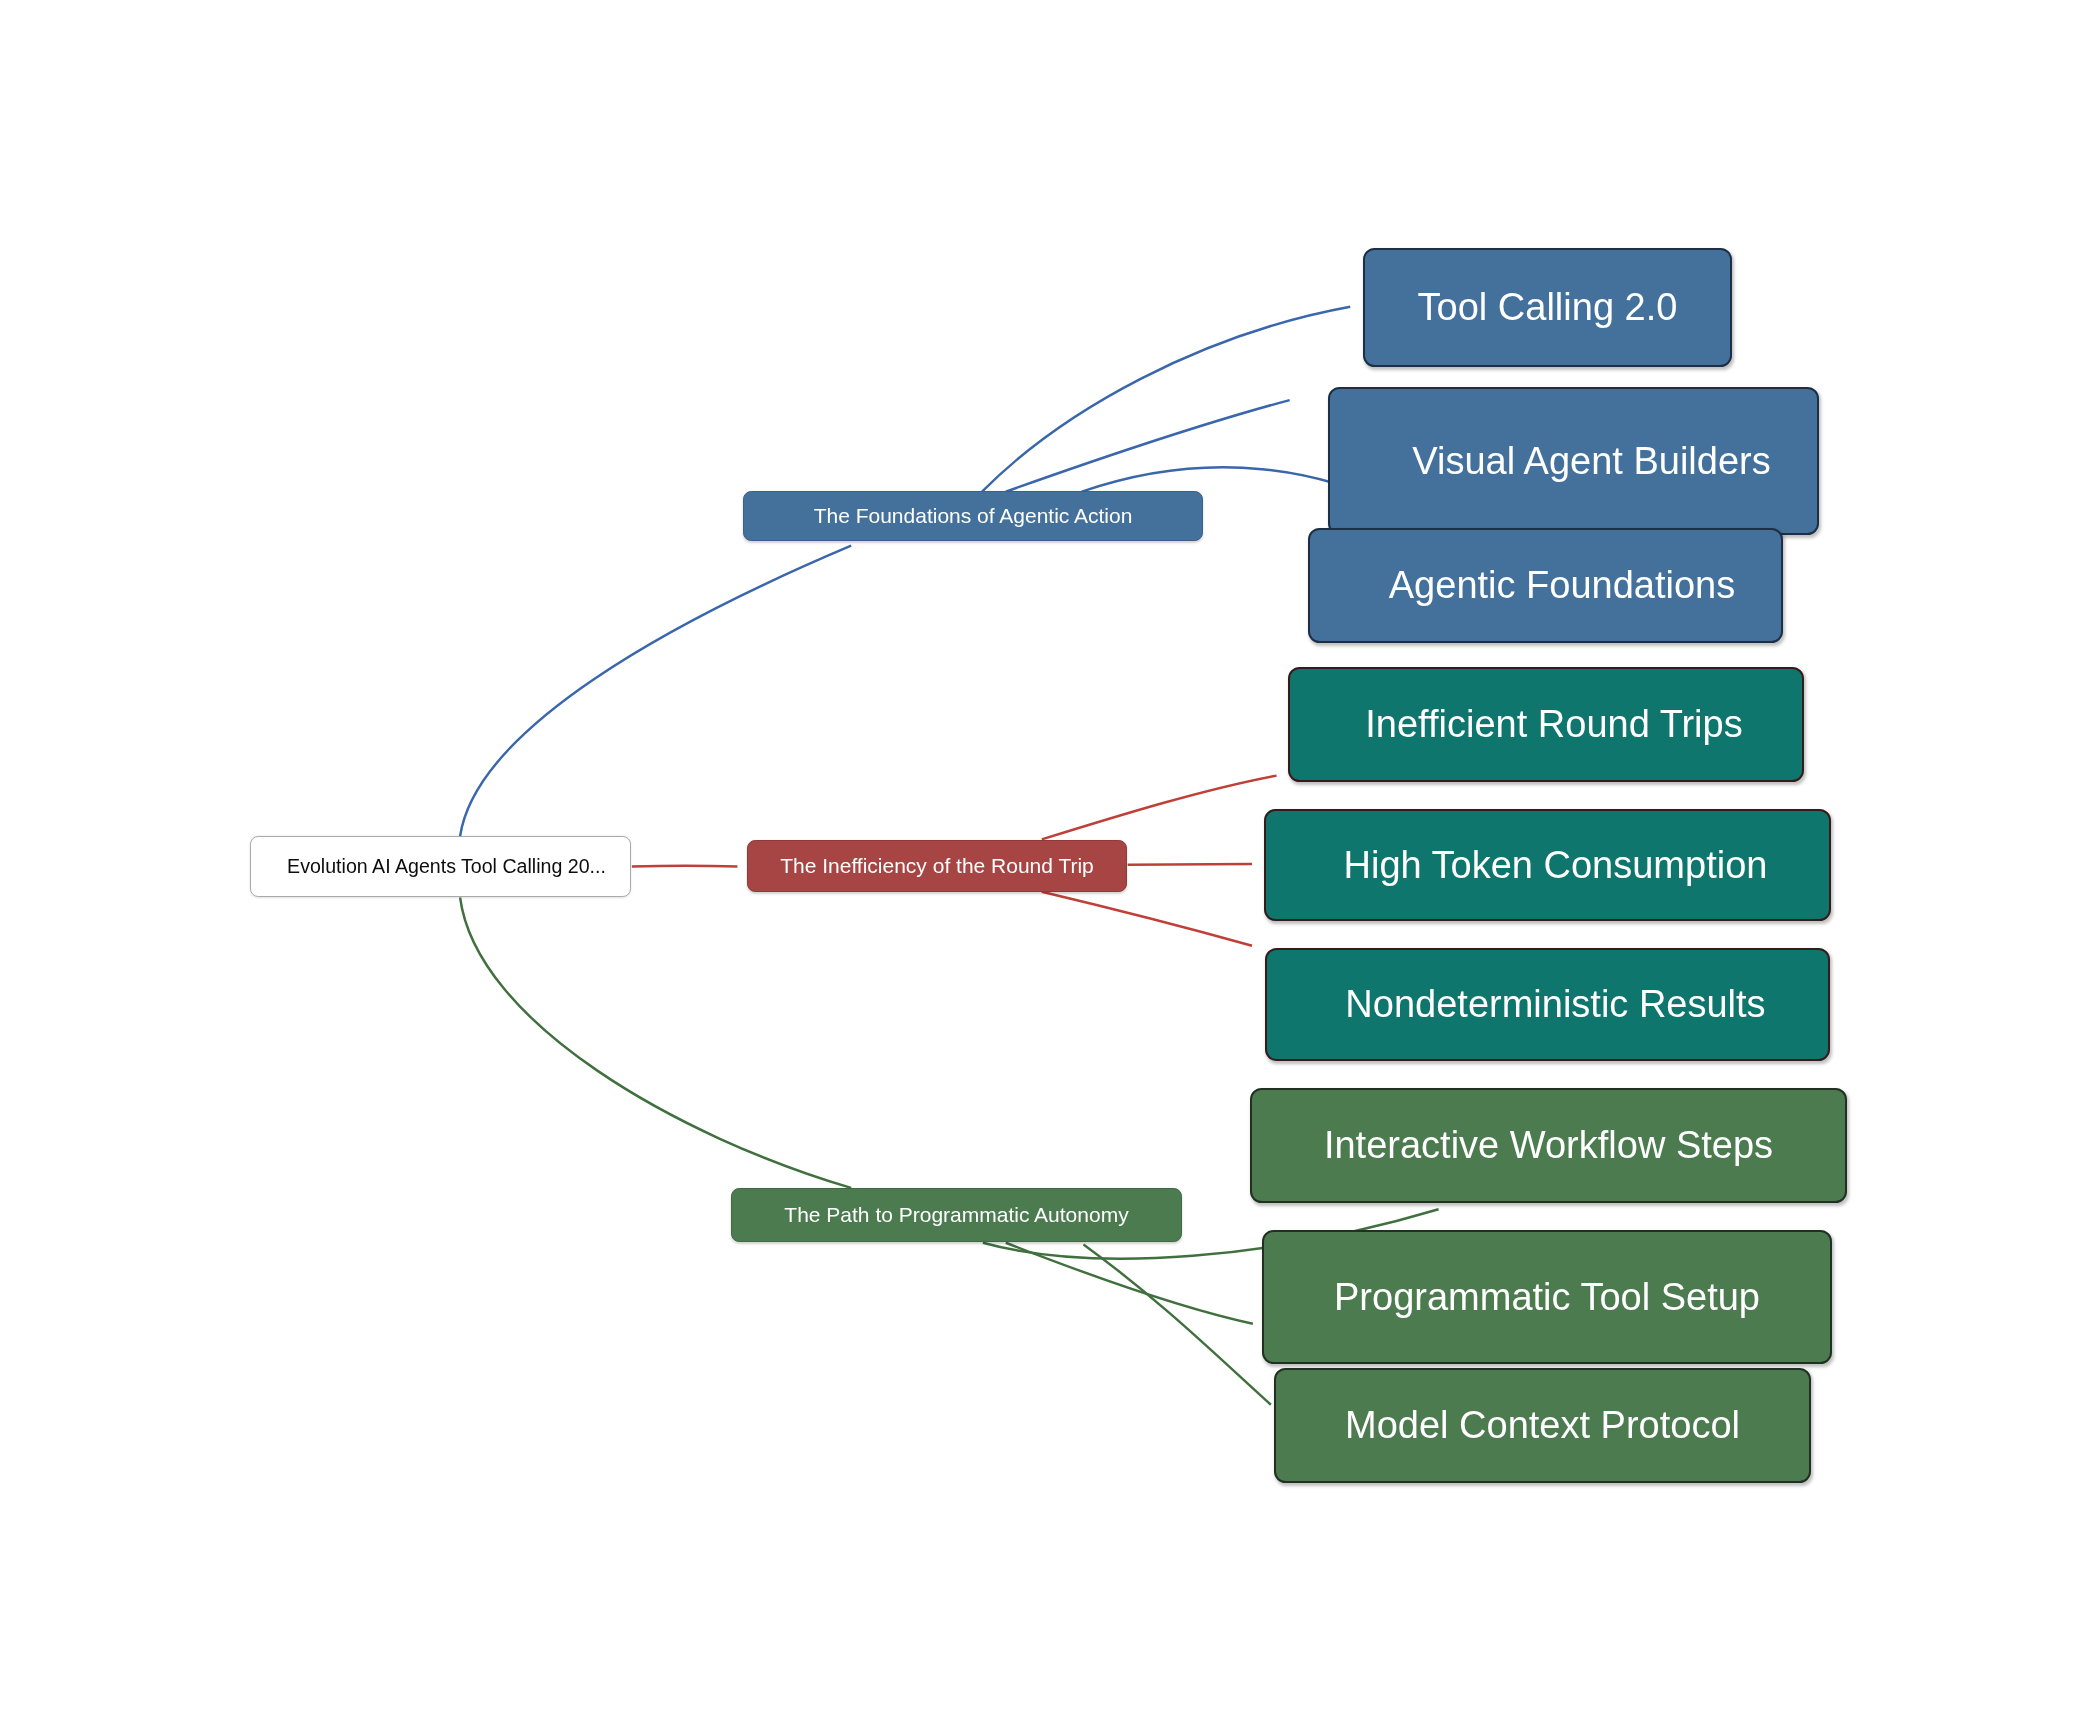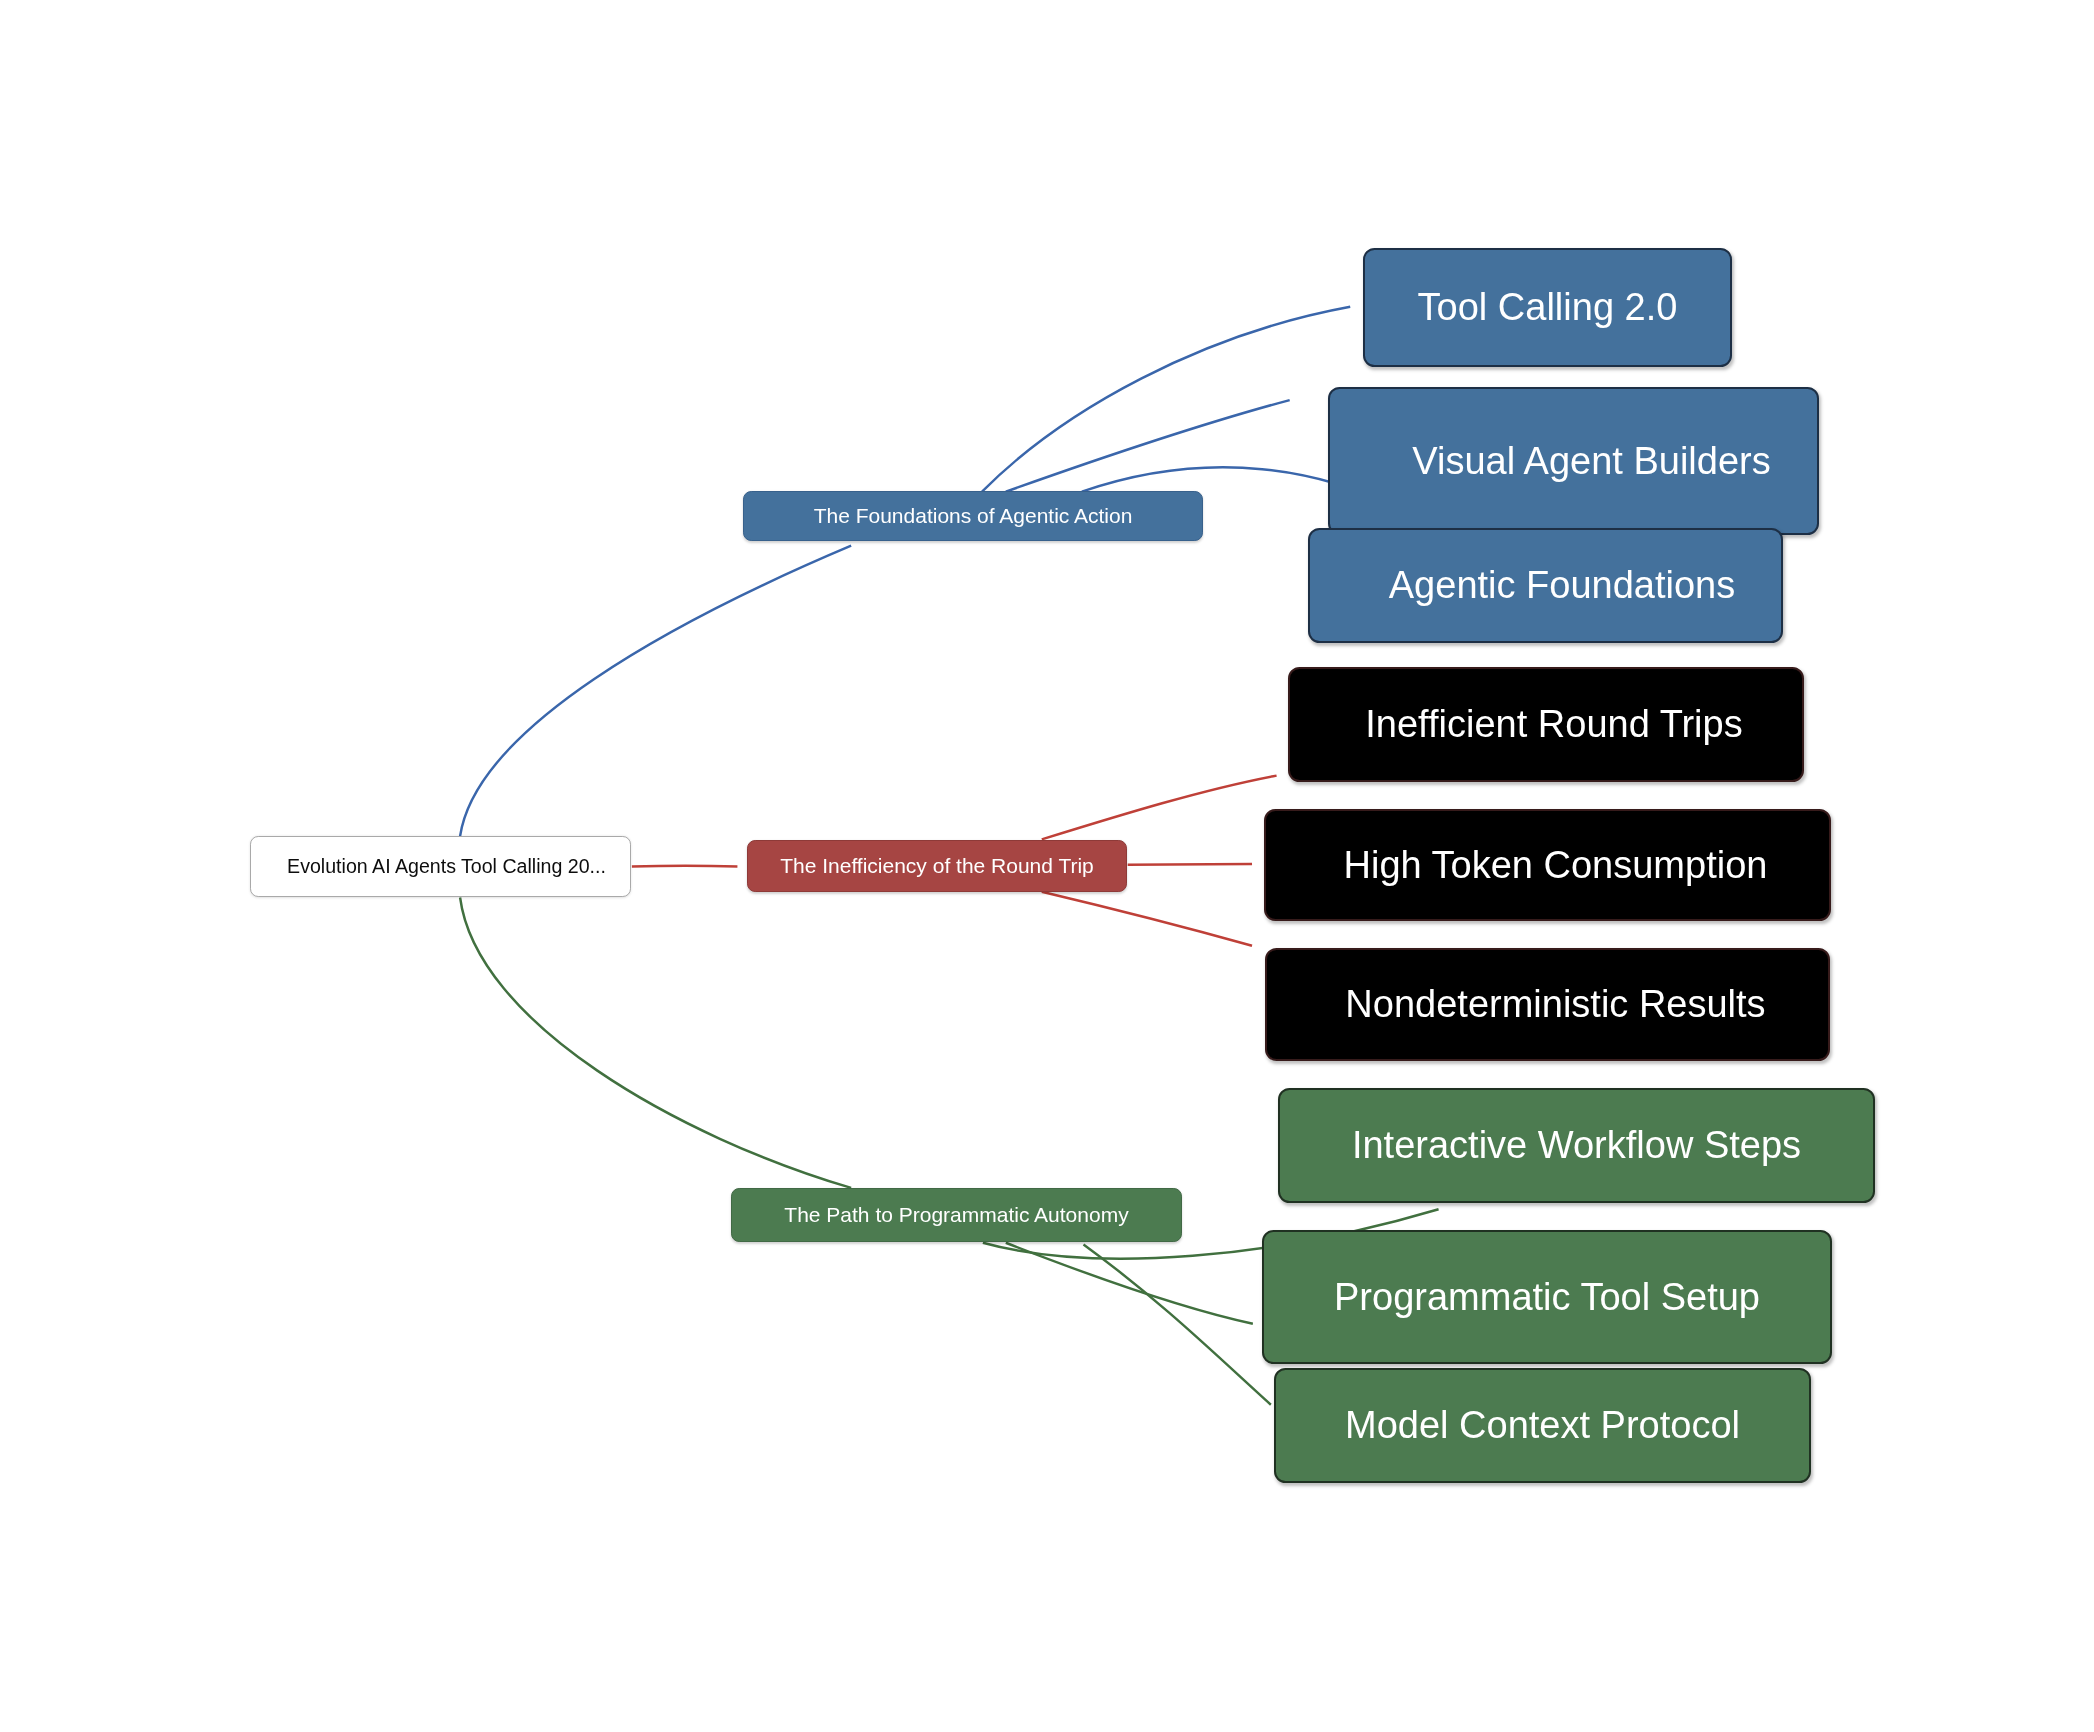--- a/index.html
+++ b/index.html
@@ -51,21 +51,21 @@
   .branch.red{background:#A64543;border:1.6px solid #8E3A38;}
   .branch.green{background:#4C7B50;border:1.6px solid #416945;}
 
   .leaf{
     color:#ffffff;
     font-size:38px;
     border-radius:11.5px;
     box-shadow:1.6px 2.5px 3.3px rgba(0,0,0,.25);
   }
   .leaf.blue{background:#44719C;border:2.5px solid #1d2f45;}
-  .leaf.red{background:#000000;border:2.5px solid #371b1b;padding-left:16px;}
+  .leaf.red{background:#0f766e;border:2.5px solid #371b1b;padding-left:16px;}
   .leaf.green{background:#4C7B50;border:2.5px solid #203122;}
 </style>
 </head>
 <body>
 
 <div class="canvas">
 
   <svg class="edges" viewBox="0 0 2560 2117" xmlns="http://www.w3.org/2000/svg">
     <defs>
       <marker id="arrow-blue" markerUnits="userSpaceOnUse" markerWidth="16" markerHeight="14" refX="14" refY="7" orient="auto">
@@ -109,20 +109,20 @@
   <div class="node leaf blue" style="left:1328px;top:387px;width:491px;height:148px;padding-left:36px;">Visual Agent Builders</div>
 
   <div class="node leaf blue" style="left:1308px;top:528px;width:475px;height:115px;padding-left:33px;">Agentic Foundations</div>
 
   <div class="node leaf red" style="left:1288px;top:667px;width:516px;height:115px;">Inefficient Round Trips</div>
 
   <div class="node leaf red" style="left:1264px;top:809px;width:567px;height:112px;">High Token Consumption</div>
 
   <div class="node leaf red" style="left:1265px;top:948px;width:565px;height:113px;">Nondeterministic Results</div>
 
-  <div class="node leaf green" style="left:1250px;top:1088px;width:597px;height:115px;margin-left:28px;">Interactive Workflow Steps</div>
+  <div class="node leaf green" style="left:1250px;top:1088px;width:597px;height:115px;">Interactive Workflow Steps</div>
 
   <div class="node leaf green" style="left:1262px;top:1230px;width:570px;height:134px;">Programmatic Tool Setup</div>
 
   <div class="node leaf green" style="left:1274px;top:1368px;width:537px;height:115px;">Model Context Protocol</div>
 
 </div>
 
 
 </body></html>

